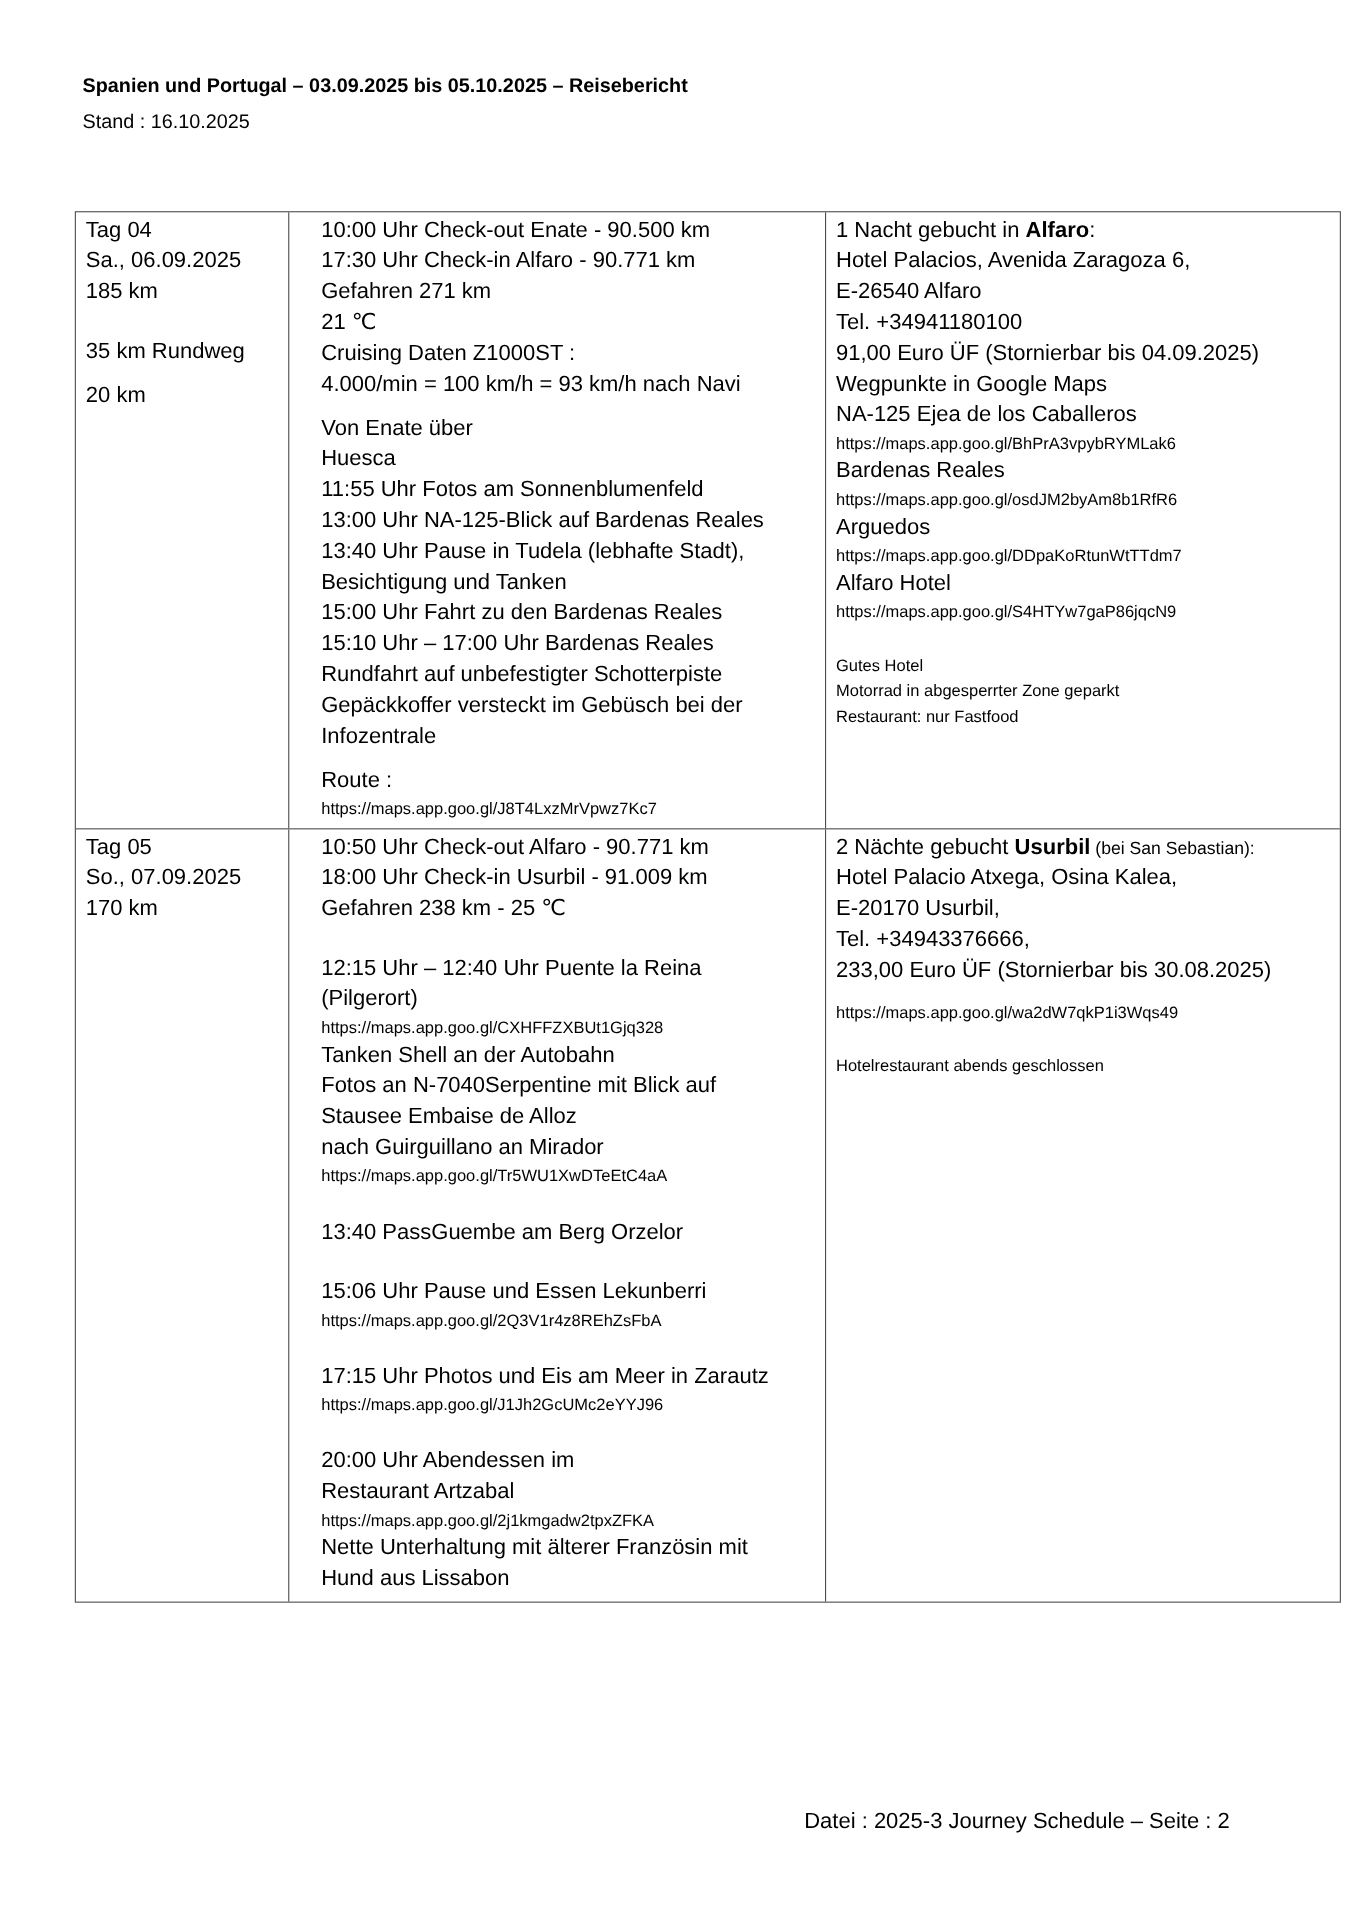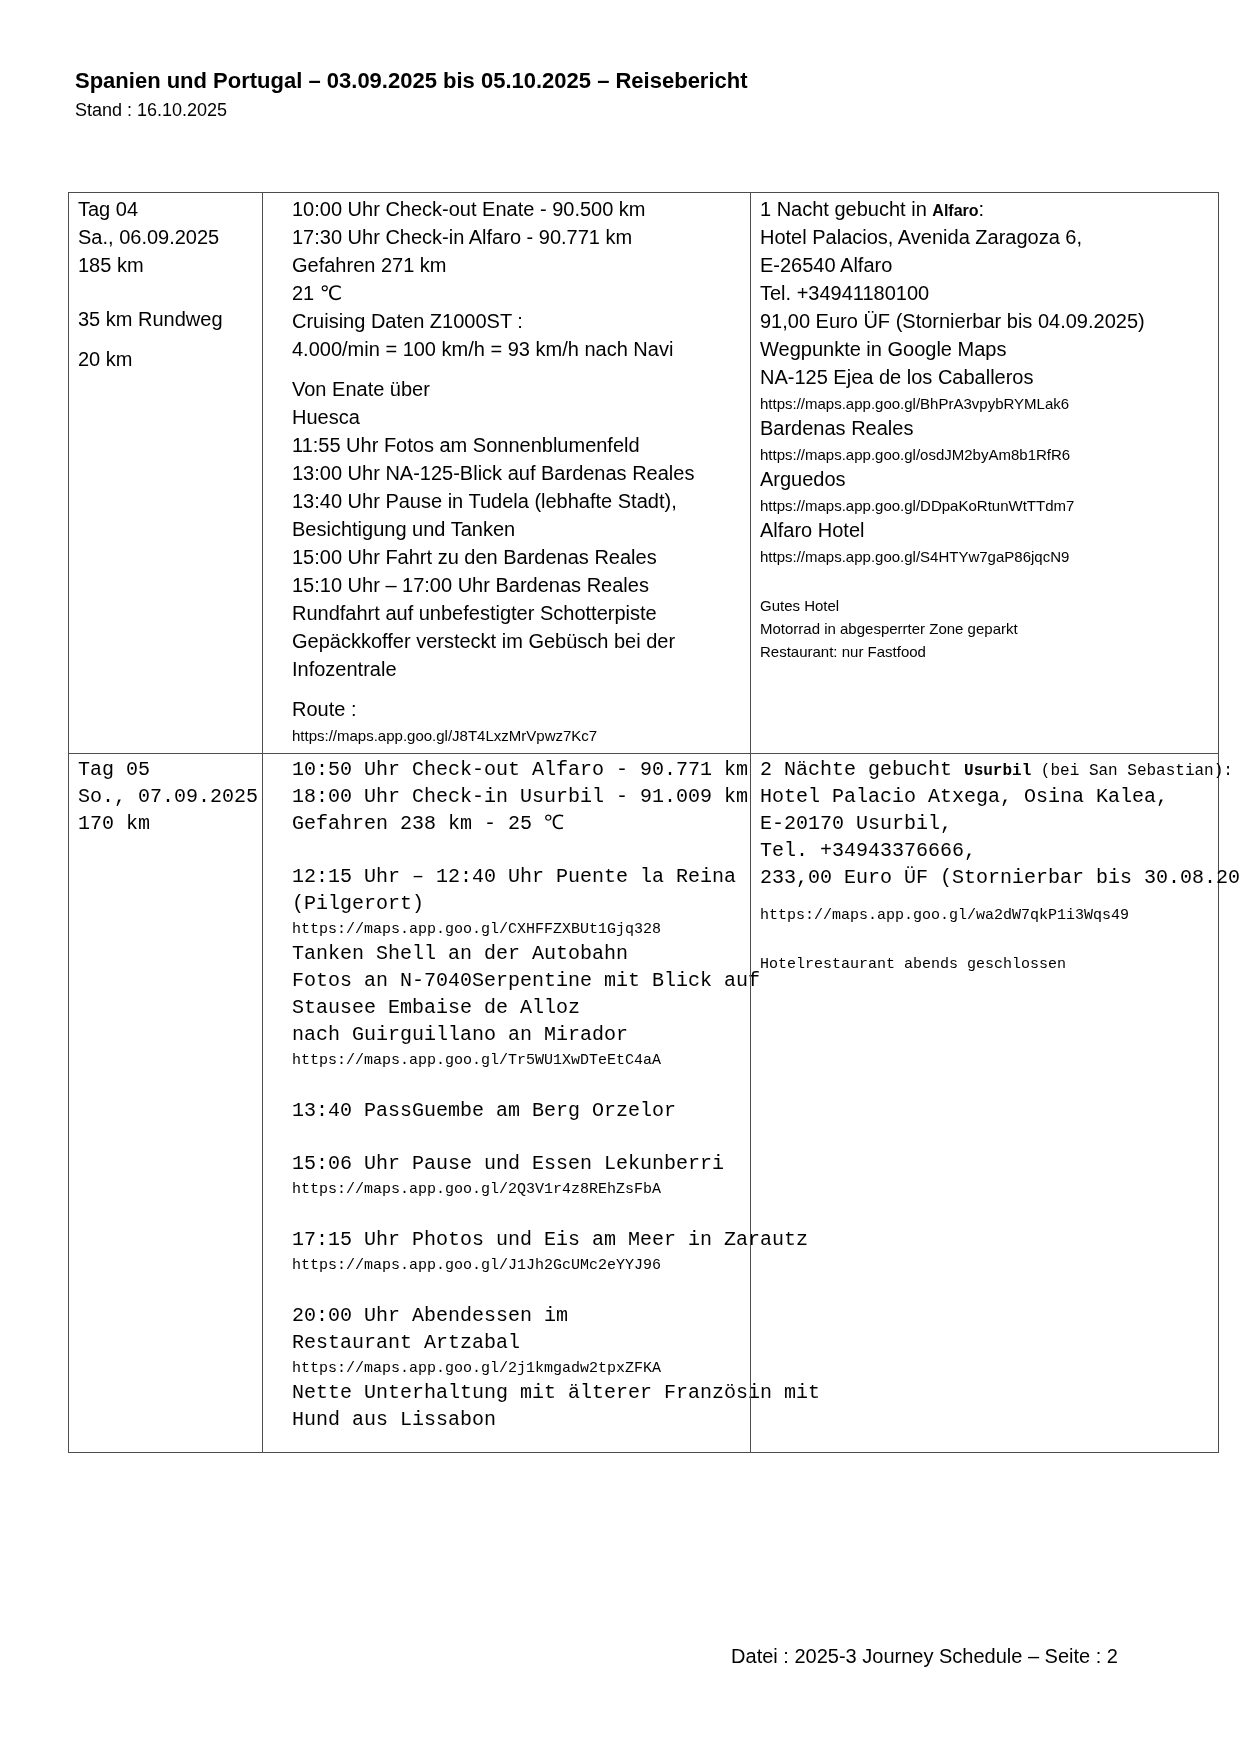--- a/index.html
+++ b/index.html
@@ -6,50 +6,50 @@
   body{
     width:1240px;height:1754px;
     background:#ffffff;
     color:#000000;
     font-family:"Liberation Sans","DejaVu Sans",sans-serif;
     position:relative;
     overflow:hidden;
   }
   .doc-title{
     position:absolute;left:75px;top:68px;
-    font-size:22px;font-weight:bold;white-space:nowrap;
+    font-size:18px;font-weight:bold;white-space:nowrap;
   }
   .doc-stand{
     position:absolute;left:75px;top:100px;
     font-size:18px;white-space:nowrap;
   }
   .trip-table{
     position:absolute;left:68px;top:192px;
     width:1151px;
     border:1px solid #4d4d4d;
     box-sizing:border-box;
     background:#ffffff;
   }
   .row{display:flex;}
   .row + .row{border-top:1px solid #4d4d4d;}
   .row:nth-child(1){min-height:551px;}
-  .row:nth-child(2){min-height:698px;font-family:Liberation Mono, monospace;}
+  .row:nth-child(2){min-height:698px;}
   .cell{
     box-sizing:border-box;
     padding:3px 9px 6px 9px;
     flex:none;
   }
   .cell + .cell{border-left:1px solid #4d4d4d;}
   .cell-day{width:193px;}
   .cell-log{width:488px;padding-left:29px;}
   .cell-hotel{width:468px;}
   .line{line-height:26px;white-space:nowrap;}
   .line-sm{line-height:23px;}
   .st-n{font-size:20px;}
-  .st-b{font-size:16px;font-weight:bold;}
+  .st-b{font-size:20px;font-weight:bold;}
   .st-sm{font-size:15px;}
   .st-xs{font-size:16px;}
   .sp-blank{height:26px;}
   .sp-gap{height:12px;}
   .page-footer{
     position:absolute;right:122px;top:1645px;
     font-size:20px;white-space:nowrap;
   }
 </style>
 </head>

